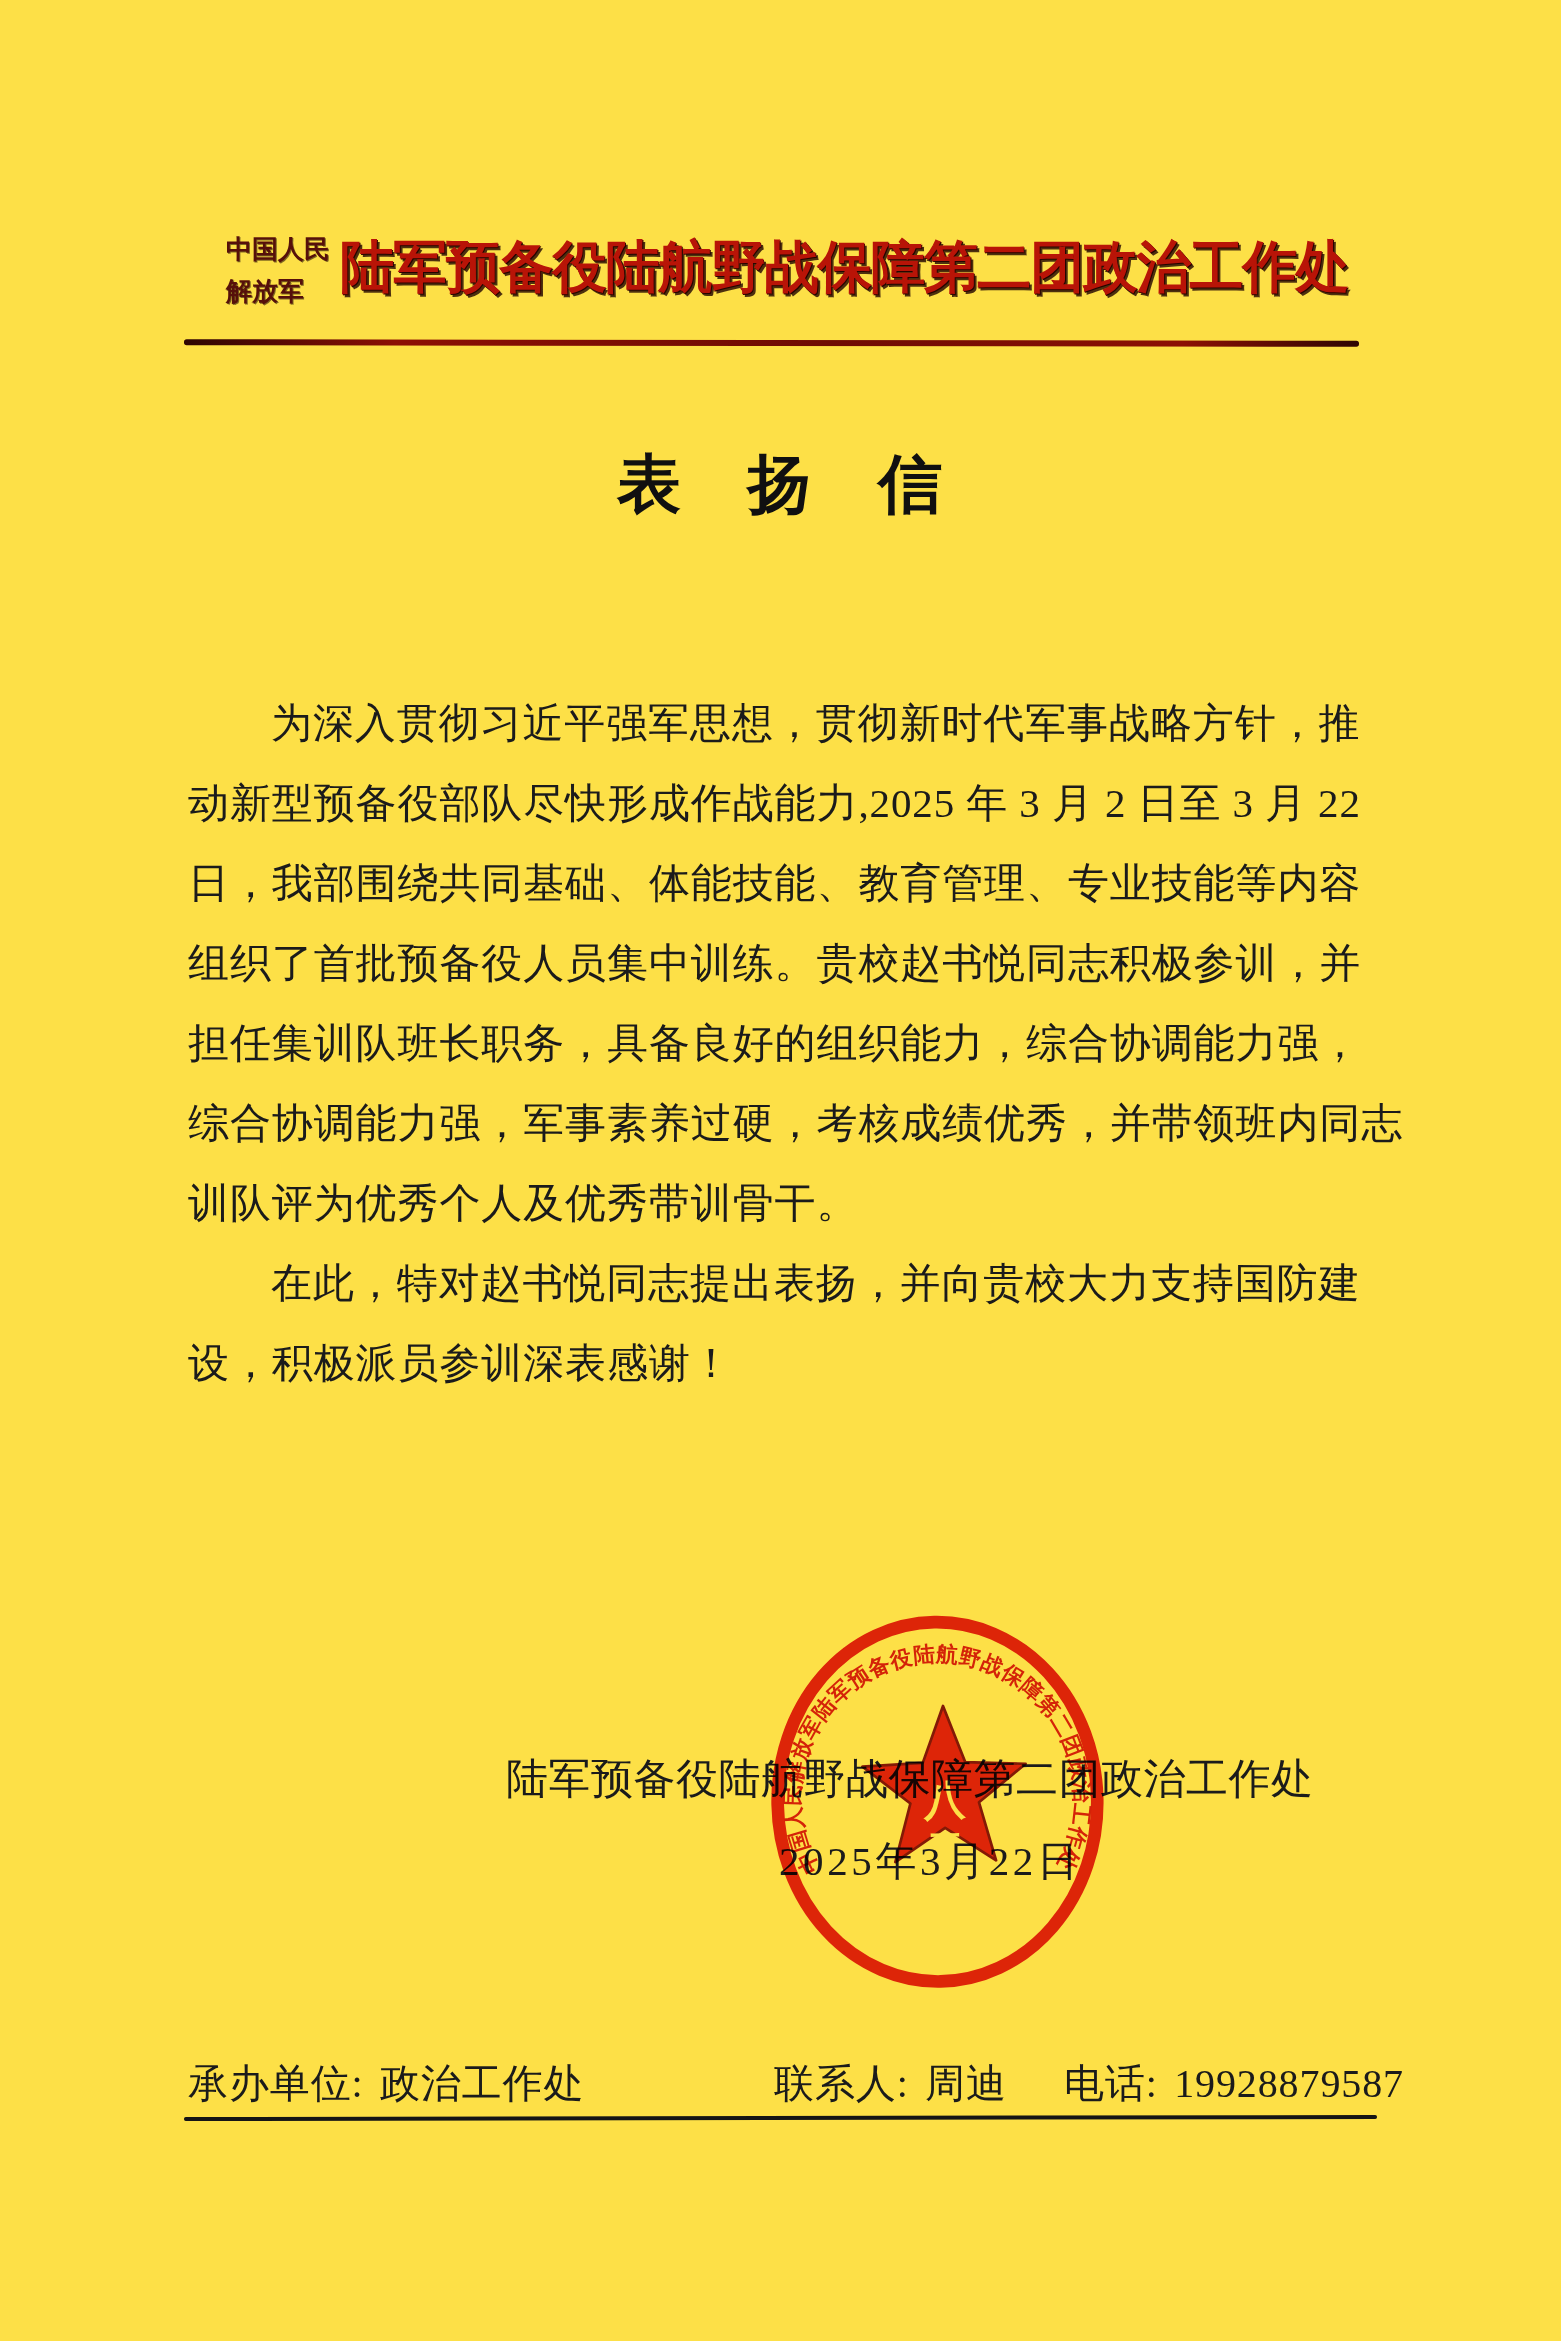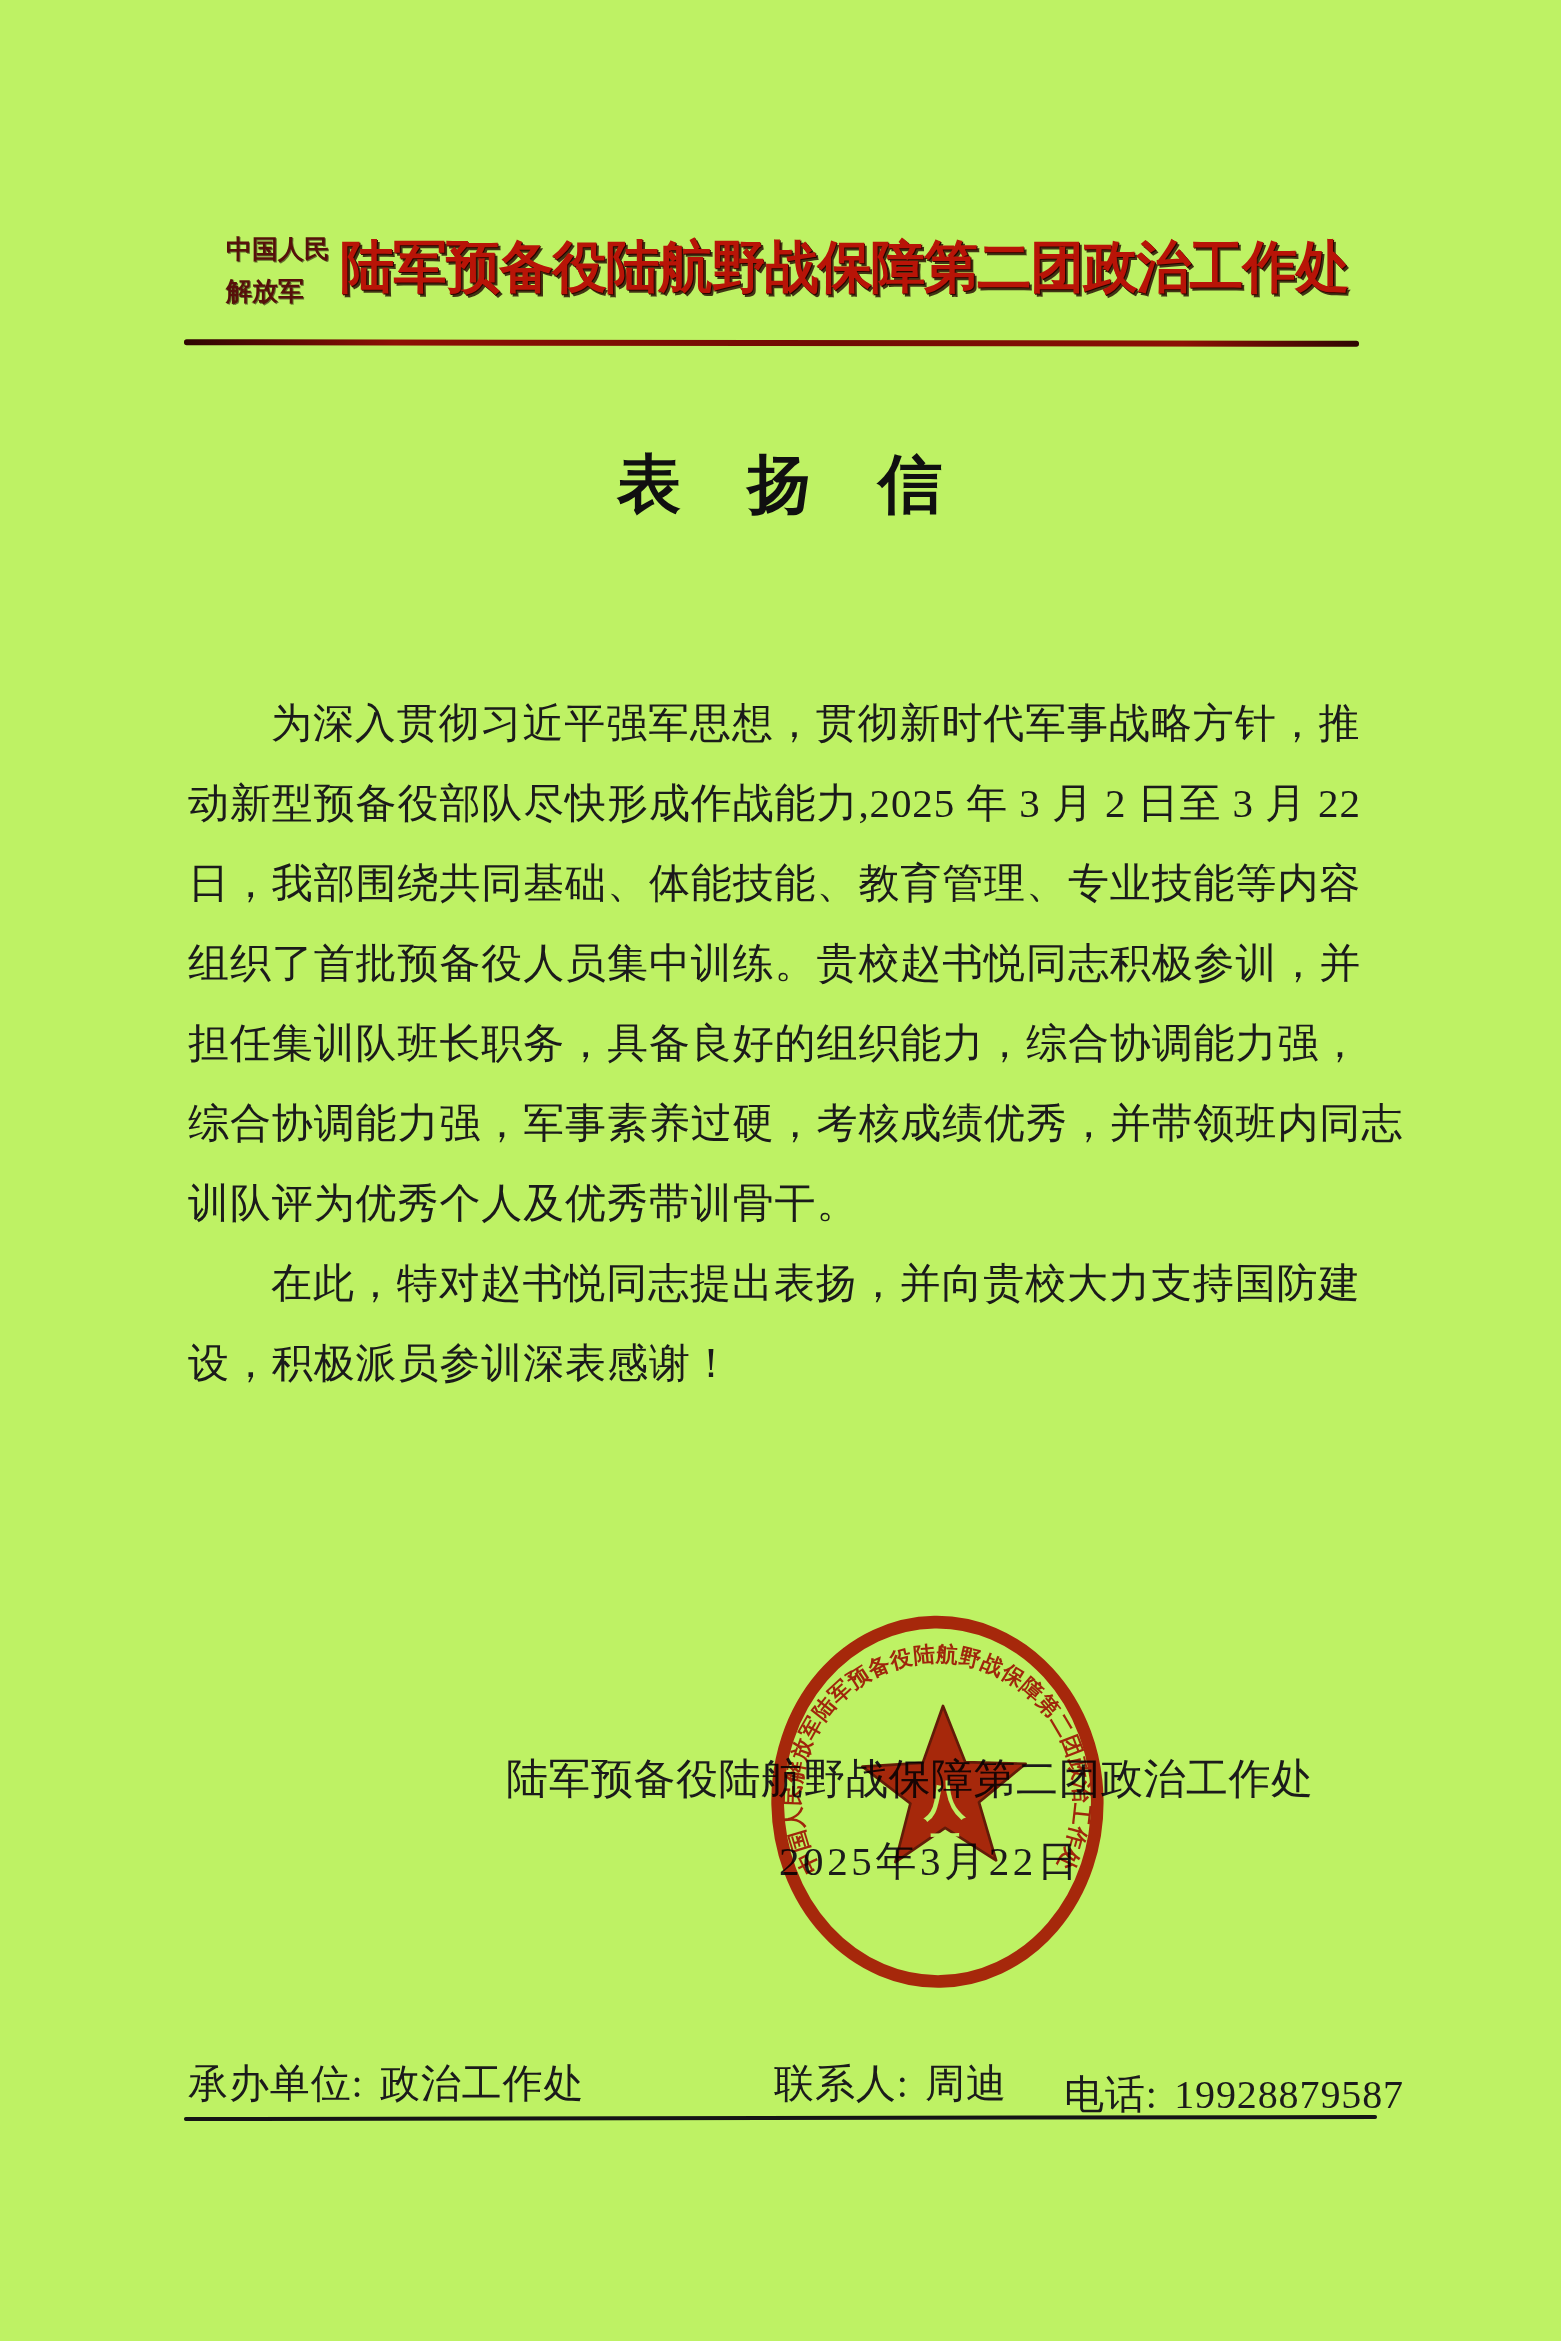--- a/index.html
+++ b/index.html
@@ -1,19 +1,19 @@
 <!DOCTYPE html>
 <html lang="zh" style="font-size:14.5px"><head>
 <meta charset="utf-8">
 <style>
   html,body{margin:0;padding:0;background:#ffffff;}
   .page{
     position:relative;
     width:1561px;height:2342px;
-    background:#bef264;
+    background:#fde047;
     overflow:hidden;
     font-family:"Liberation Serif","DejaVu Serif",serif;
     color:#1b1b1b;
   }
   
   .org-small{
     position:absolute;left:226px;top:228px;
     font-family:"Liberation Sans","DejaVu Sans",sans-serif;
     font-weight:bold;font-size:26px;line-height:42px;
     color:#56100a;
@@ -64,21 +64,21 @@
     position:absolute;left:764px;top:1614px;width:347px;height:381px;
     z-index:2;mix-blend-mode:multiply;opacity:.94;
     transform:rotate(-1deg);
   }
   
   .footer-item{
     position:absolute;top:2056px;font-size:40px;white-space:nowrap;
     letter-spacing:0.9px;
   }
   .footer-item .val{margin-left:16.3px;}
-  .f1{left:188px;} .f2{left:735px;margin-left:39px;} .f3{left:1064px;margin-top:11px;}
+  .f1{left:188px;} .f2{left:735px;margin-left:39px;} .f3{left:1064px;}
   .footer-rule{
     position:absolute;left:184px;top:2116px;width:1193px;height:3.6px;
     background:#151515;border-radius:1.8px;transform:rotate(-.1deg);
   }
 </style>
 </head>
 <body>
 
 <div class="page">
 

